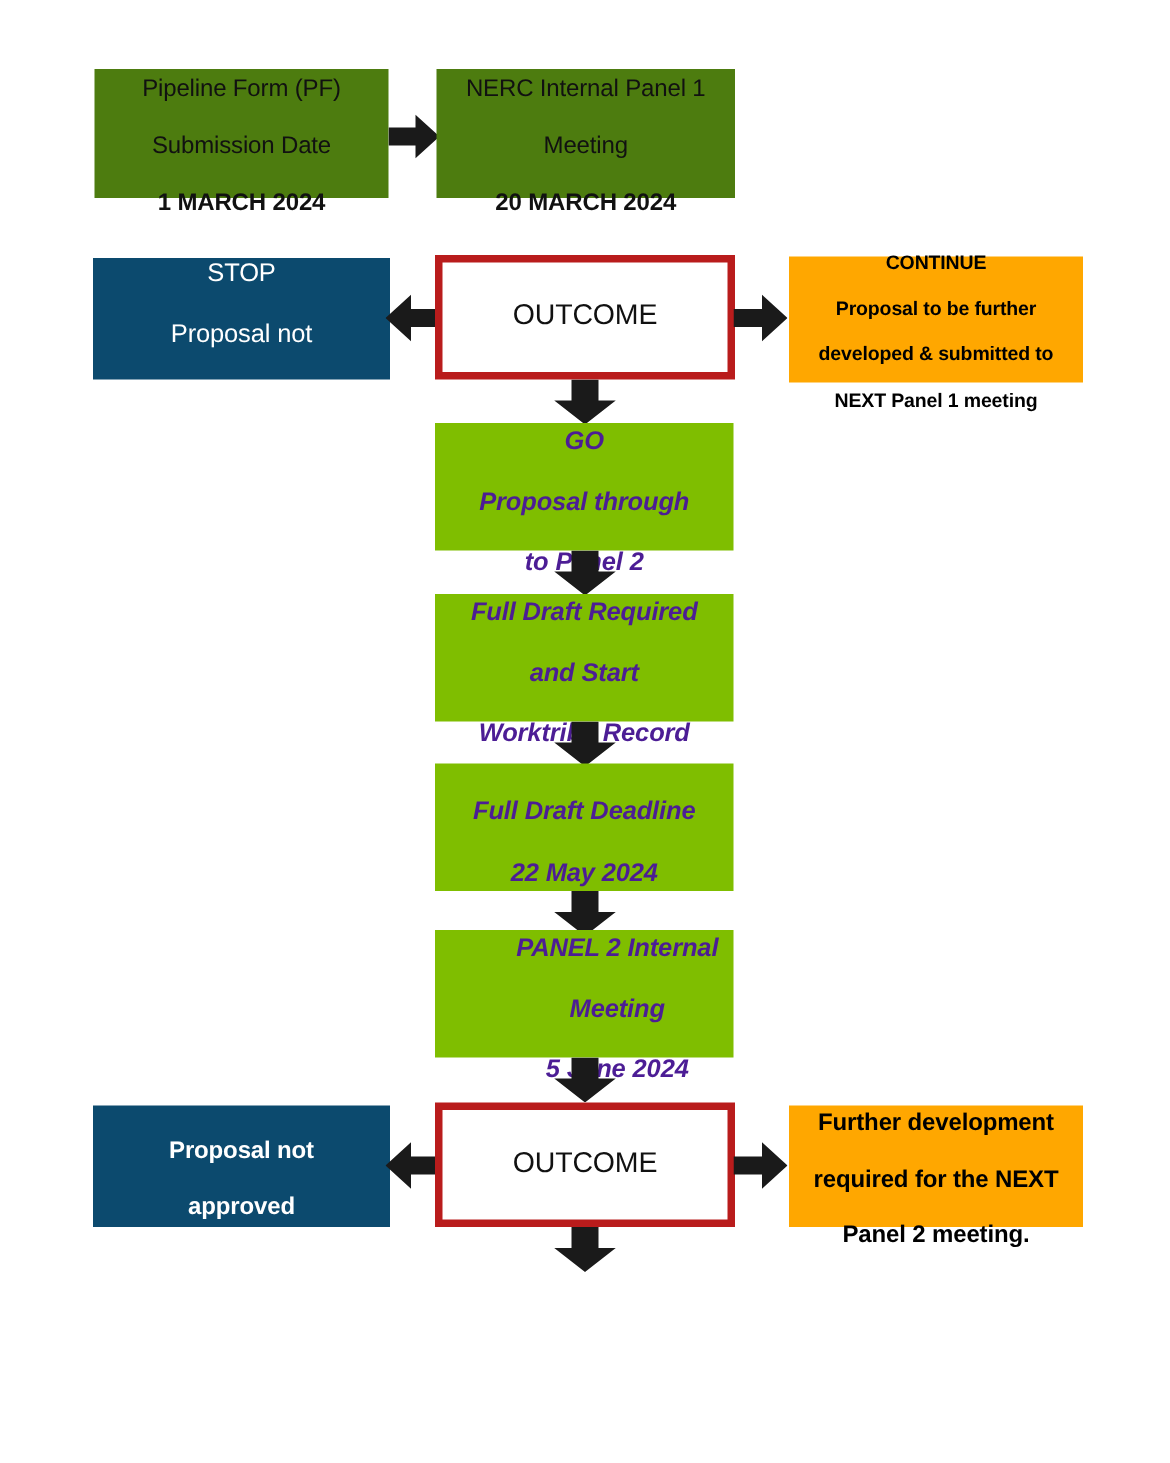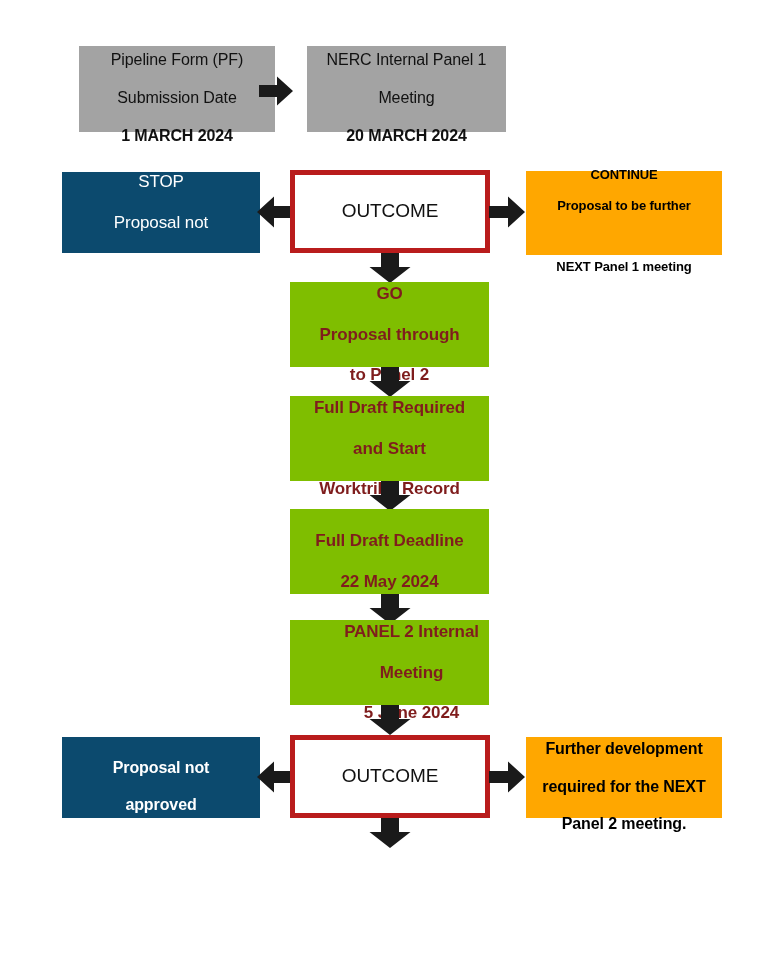--- a/index.html
+++ b/index.html
@@ -28,24 +28,24 @@
     letter-spacing: -0.1px;
   }
   .box .txt {
     display: block;
     width: 100%;
     padding: 0 6px;
     box-sizing: border-box;
     white-space: pre-line;
   }
   
-  .grey   { background: #a3a3a3; color: #111111; margin-left: 16px; }
+  .grey   { background: #4d7c0f; color: #111111; }
   .red    { background: #0c4a6e; color: #ffffff; }
   .orange { background: #ffa700; color: #000000; }
-  .green  { background: #7fbe00; color: #7f1d1d; }
+  .green  { background: #7fbe00; color: #4c1d95; font-style: italic; }
   .white  { background: #ffffff; color: #111111; border: 5px solid #b91c1c; }
 
   
   .w-reg  { font-weight: 400; }
   .w-bold { font-weight: 700; }
 
   .fs15 { font-size: 13px; }
   .fs16 { font-size: 16px; }
   .fs17 { font-size: 17px; }
   .fs19 { font-size: 19px; }
@@ -106,21 +106,21 @@
   <div class="arrow" style="left:489px; top:196px; width:36px; height:32px;">
     <svg viewBox="0 0 36 32" preserveAspectRatio="none">
       <path d="M0,10 L19,10 L19,0.5 L36,16 L19,31.5 L19,22 L0,22 Z"></path>
     </svg>
   </div>
 
   <div class="box orange fs15" style="left:526px; top:171px; width:196px; height:84px;">
     <span class="txt">
       <span class="w-bold">CONTINUE</span><br>
       <span class="w-bold">Proposal to be further</span><br>
-      <br>
+      <span class="w-bold">developed &amp; submitted to</span><br>
       <span class="w-bold">NEXT Panel 1 meeting</span>
     </span>
   </div>
 
   <div class="arrow" style="left:369px; top:253px; width:42px; height:30px;">
     <svg viewBox="0 0 42 30" preserveAspectRatio="none">
       <path d="M12,0 L30,0 L30,14 L41.5,14 L21,30 L0.5,14 L12,14 Z"></path>
     </svg>
   </div>
 

